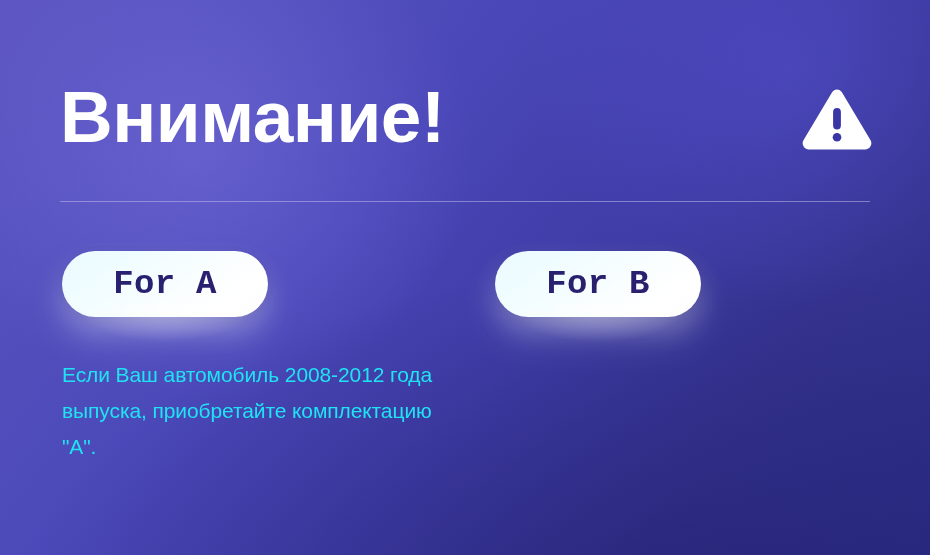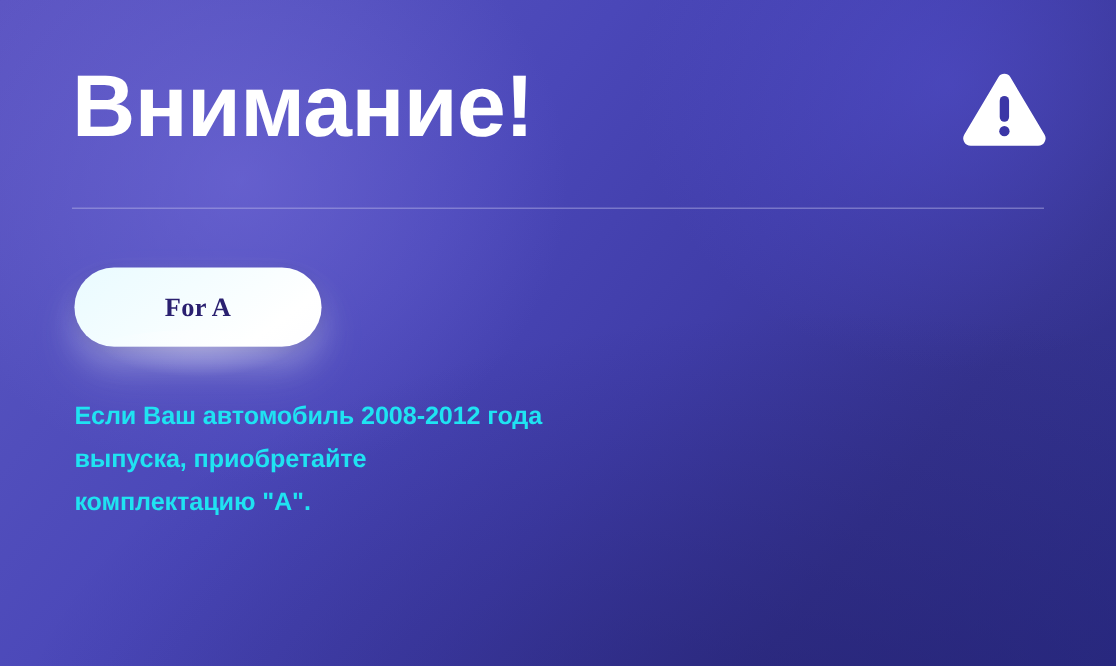--- a/index.html
+++ b/index.html
@@ -54,20 +54,21 @@
     right: 0;
     bottom: -120px;
     height: 420px;
     background: radial-gradient(ellipse at 75% 90%, rgba(30,28,105,0.55), rgba(30,28,105,0) 70%);
     pointer-events: none;
   }
 
   .content {
     position: absolute;
     inset: 0;
+    margin-top: 28px;
   }
 
   
   #page-title {
     position: absolute;
     left: 60px;
     top: 52px;
     margin: 0;
     font-size: 73px;
     line-height: 1;
@@ -109,22 +110,22 @@
   #column-b { left: 495px; }
 
   .option-button {
     position: relative;
     width: 206px;
     height: 66px;
     border: none;
     border-radius: 33px;
     padding: 0;
     cursor: pointer;
-    font-family: Liberation Serif, serif;
-    font-size: 22px;
+    font-family: Liberation Mono, monospace;
+    font-size: 34px;
     font-weight: bold;
     letter-spacing: 0.3px;
     color: #2a2070;
     background: linear-gradient(145deg, #e9fbff 0%, #f4fdff 40%, #ffffff 78%, #fdfdff 100%);
     box-shadow:
       0 14px 26px rgba(255,255,255,0.22),
       0 22px 40px rgba(225,235,255,0.16),
       0 3px 10px rgba(20,18,70,0.18);
   }
   .option-button::after {
@@ -137,21 +138,21 @@
     border-radius: 50%;
     background: radial-gradient(ellipse at 50% 0%, rgba(255,255,255,0.40), rgba(255,255,255,0) 70%);
     pointer-events: none;
   }
 
   .option-desc {
     margin: 0;
     padding-top: 40px;
     width: 390px;
     font-size: 21px;
-    font-weight: bold;
+    font-weight: normal;
     line-height: 1.72;
     color: #1fe3f2;
     letter-spacing: -0.1px;
   }
 </style>
 </head>
 <body>
 
 <div id="banner">
 
@@ -172,16 +173,17 @@
     </div>
 
     <div id="header-divider"></div>
 
     <div class="column" id="column-a">
       <button class="option-button">For A</button>
       <p class="option-desc">Если Ваш автомобиль 2008-2012 года выпуска, приобретайте комплектацию "А".</p>
     </div>
 
     <div class="column" id="column-b">
+      <button class="option-button">For B</button>
     </div>
 
   </div>
 </div>
 
 </body></html>

